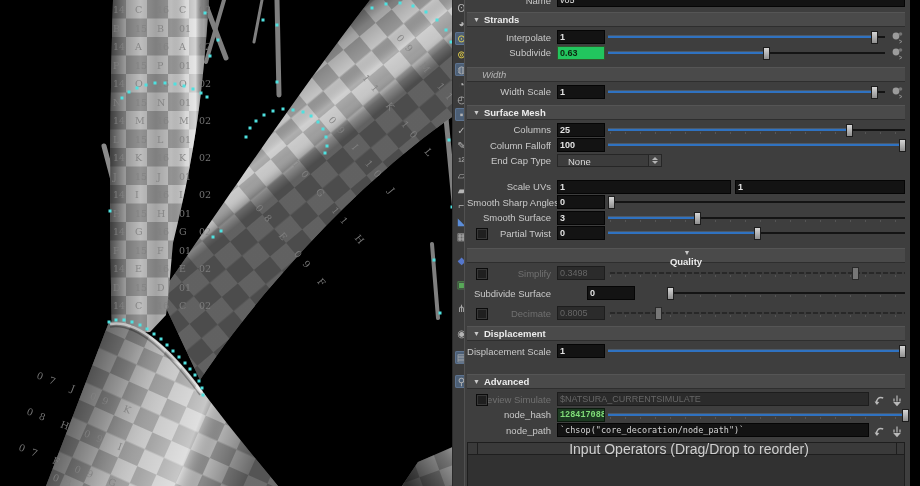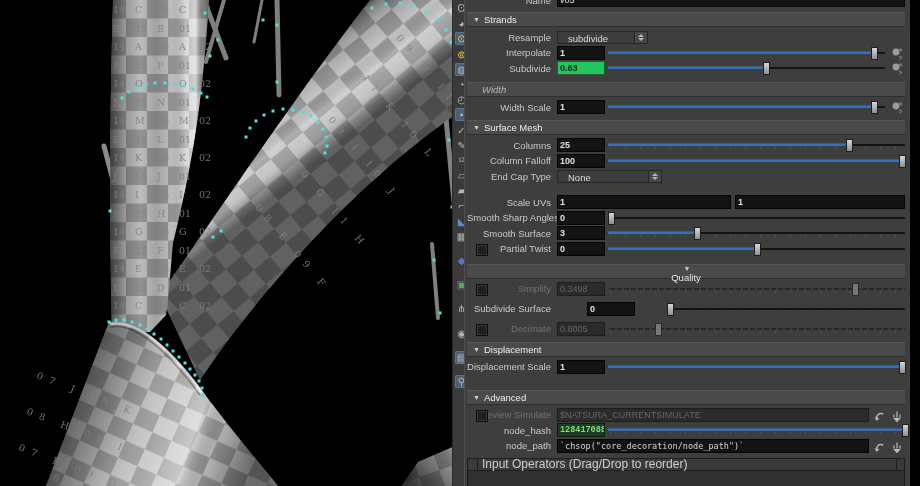--- a/index.html
+++ b/index.html
@@ -15,21 +15,21 @@
   .tbi.act{background:#4c5f76;box-shadow:inset 0 0 0 1px #5d7390;}
   .tbi.g2{margin-top:9px;}
   
   #pscroll{position:absolute;left:470px;top:0;width:4px;height:486px;background:#2d2d2d;}
   #pscroll .thumb{position:absolute;left:0;width:4px;top:402px;height:53px;background:#606060;border-radius:2px;}
   
   #panel{position:absolute;left:464px;top:0;width:446px;height:486px;background:#3e3e3e;
          border-left:1px solid #515151;box-sizing:border-box;padding:0 5px 0 2px;overflow:hidden;}
   .sec-header{position:relative;height:13px;margin:6px 0 3px 0;background:#4a4a4a;
               border-top:1px solid #555;border-bottom:1px solid #2e2e2e;
-              display:flex;align-items:center;font-size:9.5px;font-weight:normal;color:#ececec;}
+              display:flex;align-items:center;font-size:9.5px;font-weight:bold;color:#ececec;}
   .sec-header .arr{font-size:7px;color:#c9c9c9;margin:0 4px 0 6px;}
   .sec-header.plain{font-weight:normal;color:#b5b5b5;padding-left:15px;font-style:italic;}
   .prow{position:relative;height:14px;margin-bottom:1.5px;display:flex;align-items:center;}
   .rlabel{flex:none;width:84px;text-align:right;padding-right:6px;font-size:9.5px;color:#c9c9c9;white-space:nowrap;}
   .rlabel.dis{color:#707070;}
   .cb{position:absolute;left:9px;top:2px;width:10px;height:10px;background:#1f1f1f;
       border:1px solid #0b0b0b;box-shadow:inset 0 0 0 1px #383838;}
   .field{flex:none;width:42px;height:12px;background:#131313;border:1px solid #050505;
          color:#e2e2e2;font-size:9px;font-weight:bold;line-height:12px;padding:0 2px;overflow:hidden;white-space:nowrap;}
   .field.green{background:#22c55e;border-color:#33572f;color:#0e2610;}
@@ -55,21 +55,21 @@
              box-sizing:border-box;display:flex;flex-direction:column;align-items:center;justify-content:center;}
   .dd .dspin i{display:block;width:0;height:0;border-left:3px solid transparent;border-right:3px solid transparent;}
   .dd .dspin .up{border-bottom:3px solid #b5b5b5;margin-bottom:1px;}
   .dd .dspin .dn{border-top:3px solid #b5b5b5;}
   .mol{flex:none;width:16px;height:14px;margin-left:4px;}
   .advic{flex:none;width:14px;height:12px;margin-left:4px;}
   .name-row{margin-top:-7px;margin-bottom:3px;}
   #inputops{height:13px;margin-top:5px;background:#3a3a3a;border:1px solid #1e1e1e;
             display:flex;align-items:center;box-sizing:border-box;}
   #inputops .iocell{flex:none;width:9px;height:100%;border-right:1px solid #1e1e1e;}
-  #inputops .iolabel{font-size:12px;color:#cfcfcf;padding-left:4px;flex:1;white-space:nowrap;overflow:hidden;}
+  #inputops .iolabel{font-size:14px;color:#cfcfcf;padding-left:4px;flex:1;white-space:nowrap;overflow:hidden;text-align:center;}
   #inputops .iocellr{flex:none;width:7px;height:100%;border-left:1px solid #1e1e1e;}
   #iobody{height:44px;background:#313131;border:1px solid #1e1e1e;border-top:none;}
 </style>
 </head>
 <body>
 
 <div id="root">
 
   <svg id="viewport" viewBox="0 0 452 486" xmlns="http://www.w3.org/2000/svg">
     <defs>
@@ -352,30 +352,20 @@
     <div class="prow name-row">
       <div class="rlabel">Name</div>
       <div class="field wide">v05</div>
     </div>
     <div id="sections">
         <div class="sec-header" style="margin-top: 5px;">
           <span class="arr">▼</span>
           <span>Strands</span>
         </div>
         <div class="prow">
-          <div class="rlabel">Resample</div>
-          <div class="dd">
-            <div class="dtxt" style="width: 78px;">subdivide</div>
-            <div class="dspin">
-              <i class="up"></i>
-              <i class="dn"></i>
-            </div>
-          </div>
-        </div>
-        <div class="prow">
           <div class="rlabel">Interpolate</div>
           <div class="field">1</div>
           <div class="slider">
             <div class="track"></div>
             <div class="fill" style="width: 96%;"></div>
             <div class="handle" style="left: calc(96% - 3px);"></div>
           </div>
           <span class="mol"><svg width="16" height="14" viewBox="0 0 16 14">
               <circle cx="7" cy="6" r="3.4" fill="#9c9c9c"></circle>
               <circle cx="11.5" cy="4" r="1.8" fill="#747474"></circle>

